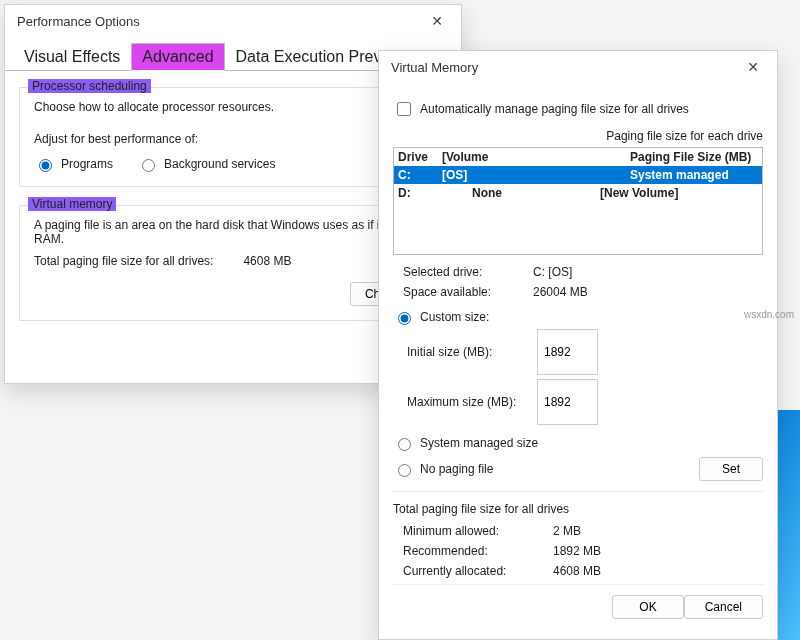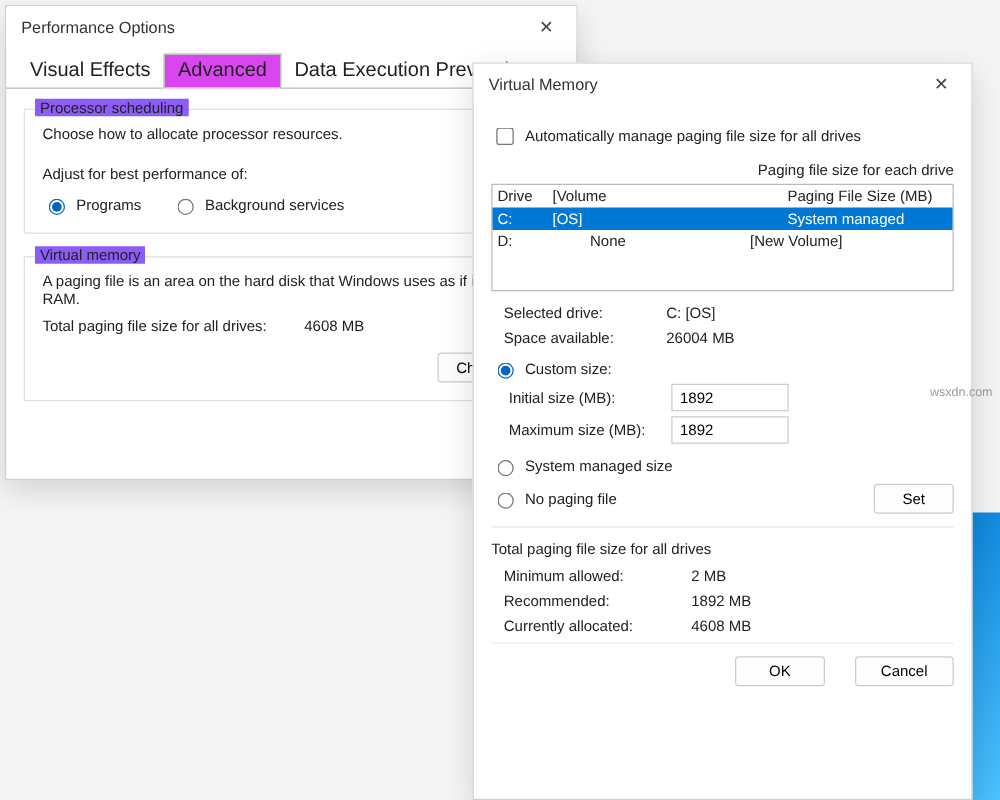--- a/index.html
+++ b/index.html
@@ -21,28 +21,28 @@
   .radio { display: flex; align-items: center; gap: 6px; cursor: pointer; }
   .radio input { accent-color: #0067c0; }
   .btn { border: 1px solid #ccc; background: #fdfdfd; border-radius: 3px; padding: 4px 14px; font-size: 12px; cursor: pointer; }
   .kv { display: flex; gap: 30px; margin-top: 8px; }
 
   
   #vm { left: 378px; top: 50px; width: 400px; height: 590px; z-index: 2; }
   .vm-body { padding: 10px 14px 14px 14px; font-size: 12px; color: #222; }
   .check { display: flex; align-items: center; gap: 6px; margin: 6px 0 10px 0; cursor: pointer; }
   .check input { width: 14px; height: 14px; }
-  .drivelist { border: 1px solid #bbb; height: 86px; margin: 4px 0 10px 0; font-size: 12px; }
+  .drivelist { border: 1px solid #bbb; height: 108px; margin: 4px 0 10px 0; font-size: 12px; font-weight: bold; }
   .drivelist .hdr { display: grid; grid-template-columns: 44px 1fr 1fr; padding: 2px 4px; color: #222; }
   .drivelist .rowd { display: grid; grid-template-columns: 44px 1fr 1fr; padding: 2px 4px; cursor: pointer; }
   .drivelist .rowd.selected { background: #0078d4; color: #fff; }
   .kvgrid { display: grid; grid-template-columns: 130px 1fr; row-gap: 6px; margin: 4px 0 10px 10px; }
   .size-row { display: grid; grid-template-columns: 130px 88px; align-items: center; margin: 4px 0 4px 14px; }
-  .size-row input { border: 1px solid #ccc; padding: 3px 6px; font-size: 12px; width: 94px; }
-  .vm-actions { display: flex; justify-content: flex-end; gap: 24px; padding: 10px 0 0 0; border-top: 1px solid #eee; margin-top: 6px; }
+  .size-row input { border: 1px solid #ccc; padding: 15px 6px; font-size: 12px; width: 61px; }
+  .vm-actions { display: flex; justify-content: flex-end; gap: 0; padding: 10px 0 0 0; border-top: 1px solid #eee; margin-top: 6px; }
   .section-label { margin: 2px 0 2px 0; text-align: right; }
   .totals { margin: 8px 0 0 10px; display: grid; grid-template-columns: 150px 1fr; row-gap: 6px; }
   hr.sep { border: none; border-top: 1px solid #e5e5e5; margin: 10px 0; }
   .watermark { position:absolute; right:6px; bottom:50%; font-size:10px; color:#999; z-index:3; }
 </style>
 </head>
 <body>
 
 <div class="desktop-bg"></div>
 

